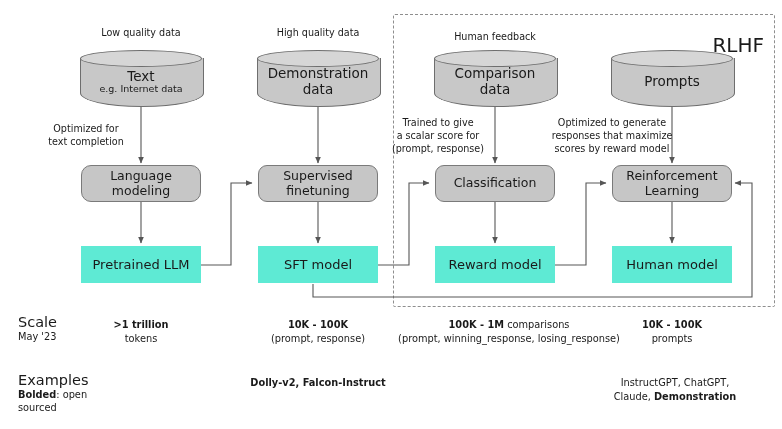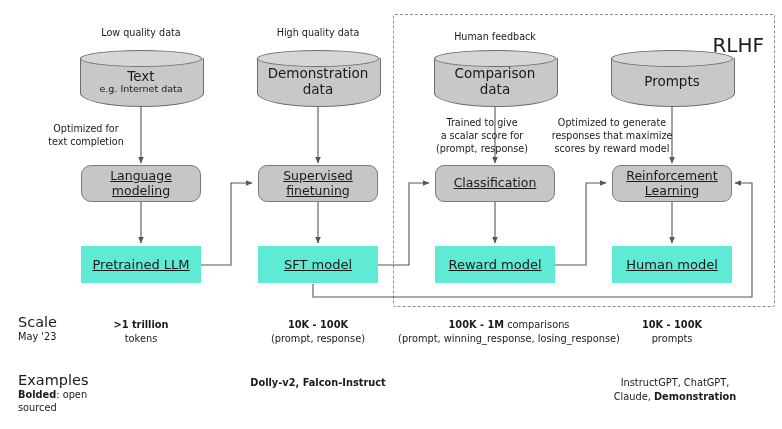--- a/index.html
+++ b/index.html
@@ -7,21 +7,21 @@
     width:782px;height:429px;
     background:#ffffff;
     font-family:"DejaVu Sans","Liberation Sans",sans-serif;
     color:#1a1a1a;
     overflow:hidden;
     position:relative;
   }
   #stage{position:absolute;left:0;top:0;width:782px;height:429px;}
   svg.wires{position:absolute;left:0;top:0;width:782px;height:429px;pointer-events:none;}
 
-  .node{position:absolute;box-sizing:border-box;text-decoration:underline;}
+  .node{position:absolute;box-sizing:border-box;}
 
   
   .cyl{width:122px;height:56px;}
   .cyl .body{
     position:absolute;left:0;top:8px;width:122px;height:48px;
     background:#c8c8c8;border-left:1.2px solid #6e6e6e;border-right:1.2px solid #6e6e6e;
     border-bottom:1.2px solid #6e6e6e;
     border-bottom-left-radius:61px 14px;border-bottom-right-radius:61px 14px;
   }
   .cyl .top{
@@ -155,21 +155,21 @@
 
   <div class="node cyl" style="left:434px;top:50px;">
     <div class="body"></div>
     <div class="top"></div>
     <div class="txt">
       <span class="t1">Comparison</span>
       <span class="t1">data</span>
     </div>
   </div>
 
-  <div class="edgelab" style="left:384px;top:117px;width:108px;white-space:pre-line;margin-left:44px;">Trained to give
+  <div class="edgelab" style="left:384px;top:117px;width:108px;white-space:pre-line;">Trained to give
 a scalar score for
 (prompt, response)</div>
 
   <div class="node proc" style="left:435px;top:165px;white-space:pre-line;text-align:right;">Classification</div>
 
   <div class="node model" style="left:435px;top:246px;">Reward model</div>
 
   <div class="node cyl" style="left:611px;top:50px;">
     <div class="body"></div>
     <div class="top"></div>

